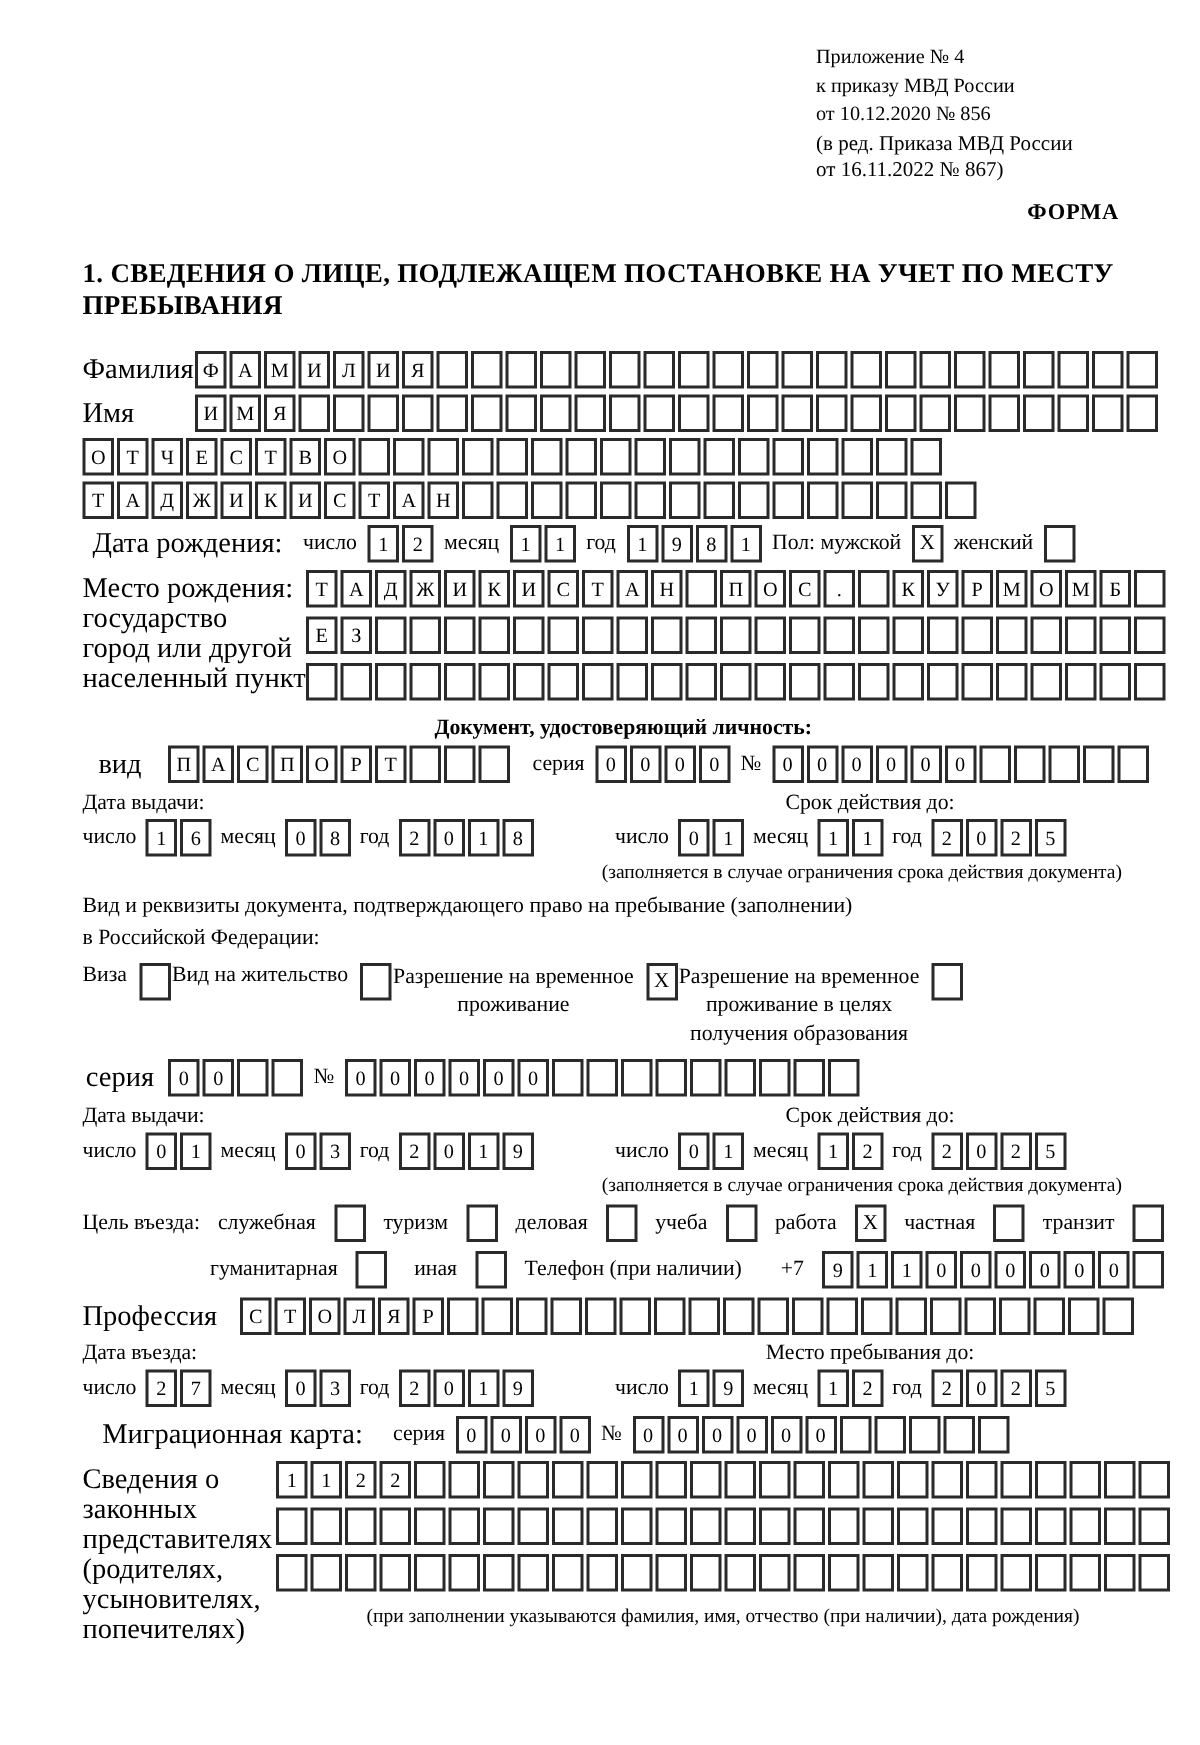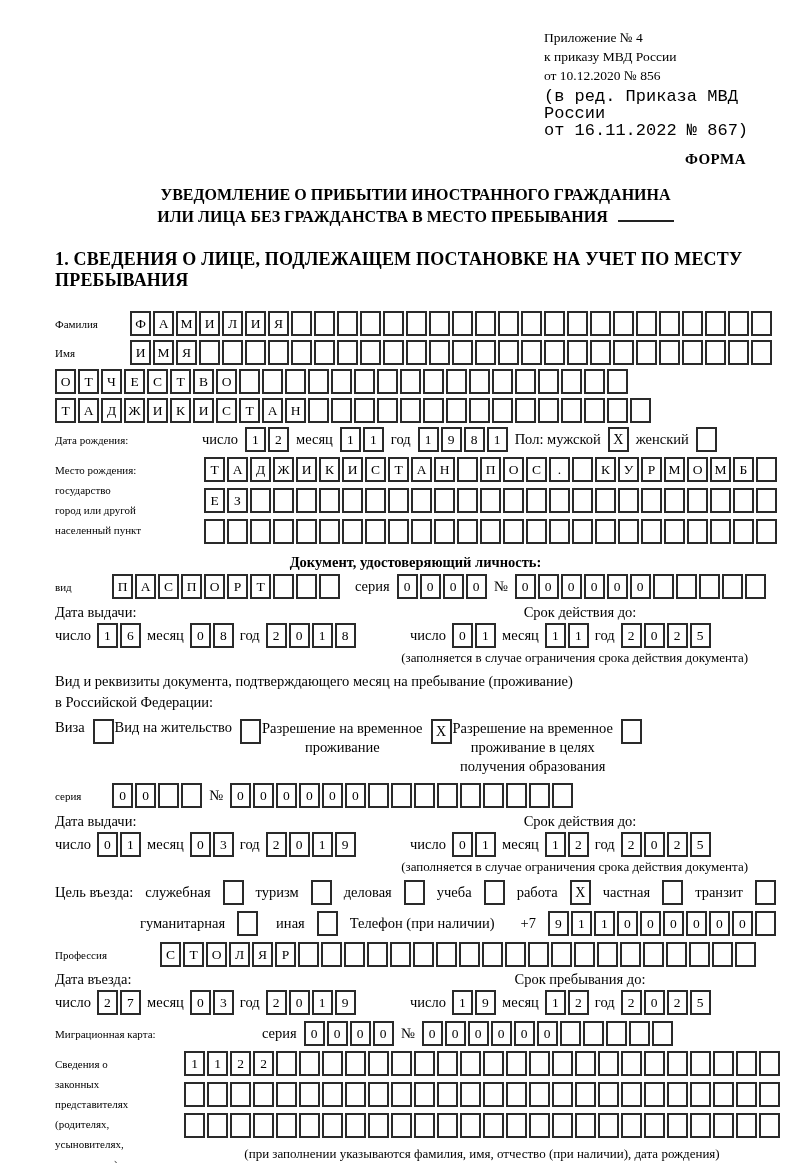--- a/index.html
+++ b/index.html
@@ -5,49 +5,49 @@
   * { box-sizing: border-box; margin: 0; padding: 0; }
   html,body { width: 800px; }
   body {
     height: 1163px; background: #ffffff; color: #000;
     font-family: "Liberation Serif", "DejaVu Serif", serif;
     overflow: hidden;
   }
   .page { padding: 28px 24px 10px 55px; }
 
   .appendix { width: 212px; margin-left: auto; margin-right: 20px; font-size: 13.5px; line-height: 19px; }
-  .appendix .small { font-size: 17px; line-height: 17px; font-family: Liberation Mono, monospace; }
+  .appendix .small { font-size: 14px; line-height: 17px; }
   .appendix .gap { height: 3px; }
   .forma { text-align: right; padding-right: 30px; font-weight: bold; font-size: 15px; margin-top: 12px; letter-spacing: .5px; }
 
   .title { text-align: center; font-weight: bold; font-size: 16px; line-height: 22px; margin-top: 16px; }
   .blank { display: inline-block; width: 56px; border-bottom: 2px solid #222; height: 14px; margin-left: 10px; }
 
   .sec-heading { font-weight: bold; font-size: 18px; margin-top: 21px; letter-spacing: .2px; }
 
   .rows { margin-top: 20px; }
   .row { display: flex; align-items: flex-start; margin-bottom: 4px; }
-  .flabel { font-size: 11px; line-height: 20px; padding-top: 3px; flex: 0 0 auto; }
+  .flabel { font-size: 19px; line-height: 20px; padding-top: 3px; flex: 0 0 auto; }
   .w75 {width:75px} .w145{width:145px} .w123{width:123px} .w149{width:149px} .w129{width:129px} .w105{width:105px} .w50{width:50px}
 
   .cells { display: flex; gap: 2px; flex: 0 0 auto; }
   .cell {
     width: 21px; height: 25px; border: 2px solid #2a2a2a; background: #fff;
     display: flex; align-items: center; justify-content: center;
     font-size: 13.5px; flex: 0 0 auto;
   }
   .checkbox {
     width: 21px; height: 25px; border: 2px solid #2a2a2a; background: #fff;
     display: inline-flex; align-items: center; justify-content: center;
     font-size: 14px; flex: 0 0 auto;
   }
   .stack > .cells { margin-bottom: 6px; }
 
   .inline { display: flex; align-items: center; gap: 7px; font-size: 14.5px; margin-bottom: 5px; }
-  .inline .flabel { padding-top: 0; }
+  .inline .flabel { padding-top: 0; text-align: center; }
 
   .center-head { text-align: center; font-weight: bold; font-size: 14.5px; margin: 4px 0 3px 0; }
 
   .date-head { display: flex; font-size: 14.5px; margin-bottom: 2px; }
   .date-head .h1 { width: 355px; text-align: left; }
   .date-head .h2 { width: 340px; text-align: center; }
   .date-line { display: flex; align-items: center; margin-bottom: 2px; }
   .dgroup { display: flex; align-items: center; gap: 6px; font-size: 14.5px; }
   .dgroup.g1 { width: 355px; }
   .note { text-align: right; font-size: 13px; padding-right: 28px; margin-bottom: 5px; }
@@ -71,24 +71,20 @@
     <div>Приложение № 4</div>
     <div>к приказу МВД России</div>
     <div>от 10.12.2020 № 856</div>
     <div class="gap"></div>
     <div class="small">(в ред. Приказа МВД России</div>
     <div class="small">от 16.11.2022 № 867)</div>
   </div>
 
   <div class="forma">ФОРМА</div>
 
-  <div class="title">
-    <div>УВЕДОМЛЕНИЕ О ПРИБЫТИИ ИНОСТРАННОГО ГРАЖДАНИНА</div>
-    <div><span>ИЛИ ЛИЦА БЕЗ ГРАЖДАНСТВА В МЕСТО ПРЕБЫВАНИЯ</span><span class="blank"></span></div>
-  </div>
 
   <div class="sec-heading">1. СВЕДЕНИЯ О ЛИЦЕ, ПОДЛЕЖАЩЕМ ПОСТАНОВКЕ НА УЧЕТ ПО МЕСТУ ПРЕБЫВАНИЯ</div>
 
   <div class="rows">
 
     <div class="row">
       <div class="flabel w75">Фамилия</div>
       <div class="cells">
           <span class="cell">Ф</span>
           <span class="cell">А</span>
@@ -412,21 +408,21 @@
             <span class="cell">2</span>
             <span class="cell">0</span>
             <span class="cell">2</span>
             <span class="cell">5</span>
           </span>
       </div>
     </div>
     <div class="note">(заполняется в случае ограничения срока действия документа)</div>
 
     <div class="intro">
-      <div>Вид и реквизиты документа, подтверждающего месяц на пребывание (проживание)</div>
+      <div>Вид и реквизиты документа, подтверждающего право на пребывание (заполнении)</div>
       <div>в Российской Федерации:</div>
     </div>
 
     <div class="permits">
       <span class="opt">
         <span>Виза</span>
         <span class="checkbox"></span>
       </span>
       <span class="opt">
         <span>Вид на жительство</span>
@@ -589,21 +585,21 @@
           <span class="cell"></span>
           <span class="cell"></span>
           <span class="cell"></span>
           <span class="cell"></span>
           <span class="cell"></span>
         </div>
     </div>
 
     <div class="date-head">
       <div class="h1">Дата въезда:</div>
-      <div class="h2">Срок пребывания до:</div>
+      <div class="h2">Место пребывания до:</div>
     </div>
     <div class="date-line">
       <div class="dgroup g1">
         <span>число</span>
         <span class="cells">
             <span class="cell">2</span>
             <span class="cell">7</span>
           </span>
         <span>месяц</span>
         <span class="cells">

